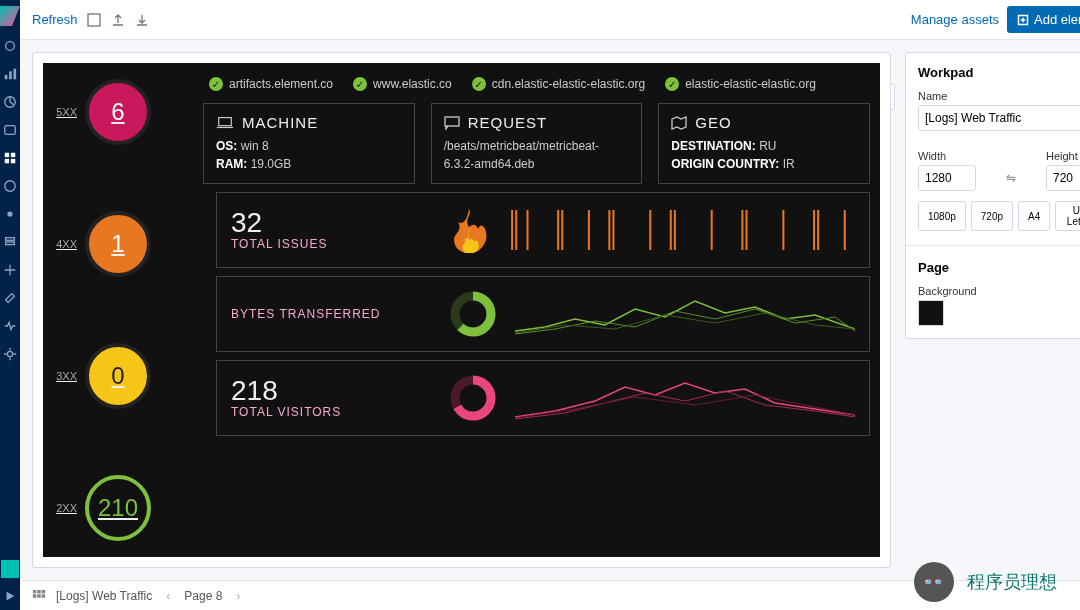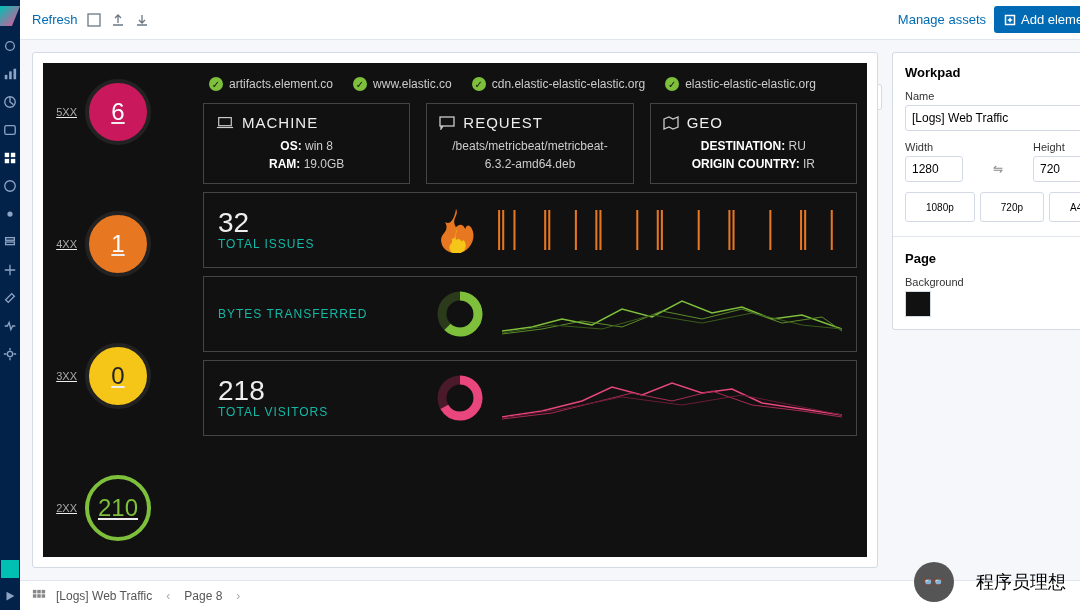--- a/index.html
+++ b/index.html
@@ -26,48 +26,48 @@
 .ring-label { font-size:11px; color:#aaa; width:24px; text-align:right; }
 .ring { width:66px; height:66px; border-radius:50%; display:flex; align-items:center; justify-content:center; font-size:24px; font-weight:300; color:#fff; border:4px solid; }
 .r5 { background:#c9185c; border-color:#222; }
 .r4 { background:#e87722; border-color:#222; }
 .r3 { background:#f5c518; border-color:#222; color:#222;}
 .r2 { background:#111; border-color:#7ebf3b; color:#7ebf3b; }
 .col-right { flex:1; display:flex; flex-direction:column; gap:8px; }
 .hosts { display:flex; gap:20px; padding:4px 6px; font-size:12px; }
 .host { display:flex; align-items:center; gap:6px; color:#ccc; }
 .check { width:14px; height:14px; border-radius:50%; background:#7ebf3b; display:flex; align-items:center; justify-content:center; color:#111; font-size:10px; }
-.info-row { display:flex; gap:16px;text-align:center; }
+.info-row { display:flex; gap:16px; }
 .info-card { flex:1; border:1px solid #444; padding:10px 12px; font-size:12px; }
 .info-card h3 { font-size:15px; font-weight:400; letter-spacing:1px; margin-bottom:6px; display:flex; align-items:center; gap:8px; color:#eee;}
 .info-card .kv { color:#ccc; line-height:1.5; }
 .info-card .kv b { color:#fff; font-weight:600;}
-.metric-row { border:1px solid #444; display:flex; align-items:center; padding:8px 14px; gap:18px; height:76px;}
+.metric-row { border:1px solid #444; display:flex; align-items:center; padding:8px 14px; gap:18px; height:76px;margin-left:13px;}
 .metric-text { width:200px; }
 .metric-val { font-size:28px; font-weight:300; line-height:1; }
-.metric-lbl { font-size:12px; letter-spacing:1px; color:#14b8a6; }
+.metric-lbl { font-size:12px; letter-spacing:1px; color:#f9a8d4; }
 .donut { width:48px; height:48px; }
 .spark { flex:1; height:50px; }
 .rpanel { width:212px; background:#fff; border:1px solid #d3dae6; border-radius:3px; padding:12px; font-size:12px; display:flex; flex-direction:column; gap:10px; align-self:flex-start; }
 .rpanel h4 { font-size:13px; font-weight:600; }
 .rpanel label { font-size:11px; color:#333; display:block; margin-bottom:3px; }
 .rpanel input[type=text] { width:100%; border:1px solid #d3dae6; padding:5px 6px; font-size:12px; border-radius:3px; }
 .wh { display:flex; gap:6px; align-items:flex-end; }
-.wh > div { flex:1; }
+.wh > div { flex:1;margin-top:9px; }
 .swap { width:20px; text-align:center; color:#888; cursor:pointer; padding-bottom:6px; }
 .presets { display:flex; gap:5px; }
-.preset-btn { border:1px solid #d3dae6; background:#fff; padding:3px 20px; font-size:10px; border-radius:3px; cursor:pointer; }
+.preset-btn { border:1px solid #d3dae6; background:#fff; padding:3px 9px; font-size:10px; border-radius:3px; cursor:pointer; }
 .bgswatch { width:26px; height:26px; background:#111; border:1px solid #d3dae6; cursor:pointer; }
 .footer { height:30px; border-top:1px solid #e0e5ee; background:#fff; display:flex; align-items:center; padding:0 12px; font-size:12px; color:#555; gap:10px; }
 .footer .gicon { color:#888; }
 .footer .chev { color:#aaa; cursor:pointer; padding:0 4px; }
 .hr { border:none; border-top:1px solid #e0e5ee; margin:4px -12px; }
 .flame { width:40px; height:46px; }
 .wm-avatar { position:absolute; right:126px; bottom:8px; width:40px; height:40px; border-radius:50%; background:#555; display:flex; align-items:center; justify-content:center; color:#fff; font-size:18px;}
-.wm-text { position:absolute; right:14px; bottom:16px; font-size:18px; color:#000000; font-weight:500;}
+.wm-text { position:absolute; right:23px; bottom:16px; font-size:18px; color:#0f766e; font-weight:500;}
 </style>
 </head>
 <body>
 
 <div class="sidebar-left">
   <div class="logo"></div>
   <div class="side-icon">
       <svg viewBox="0 0 16 16" fill="currentColor">
         <circle cx="8" cy="8" r="5" fill="none" stroke="currentColor" stroke-width="1.5"></circle>
       </svg>

